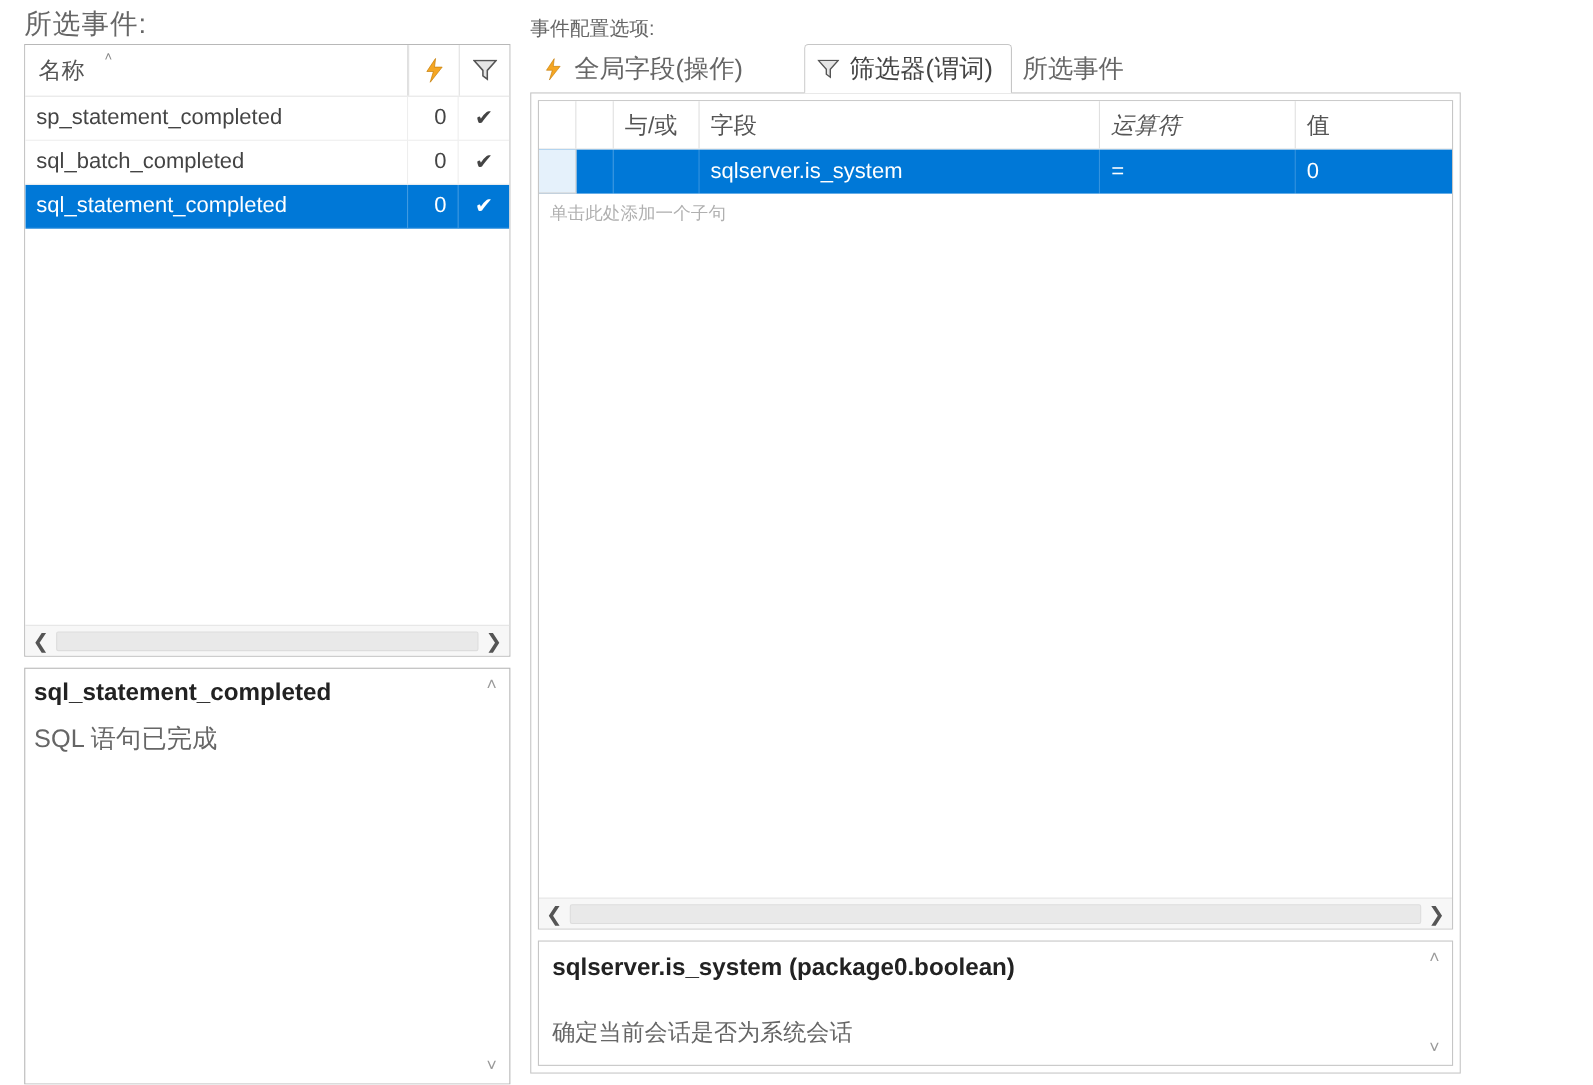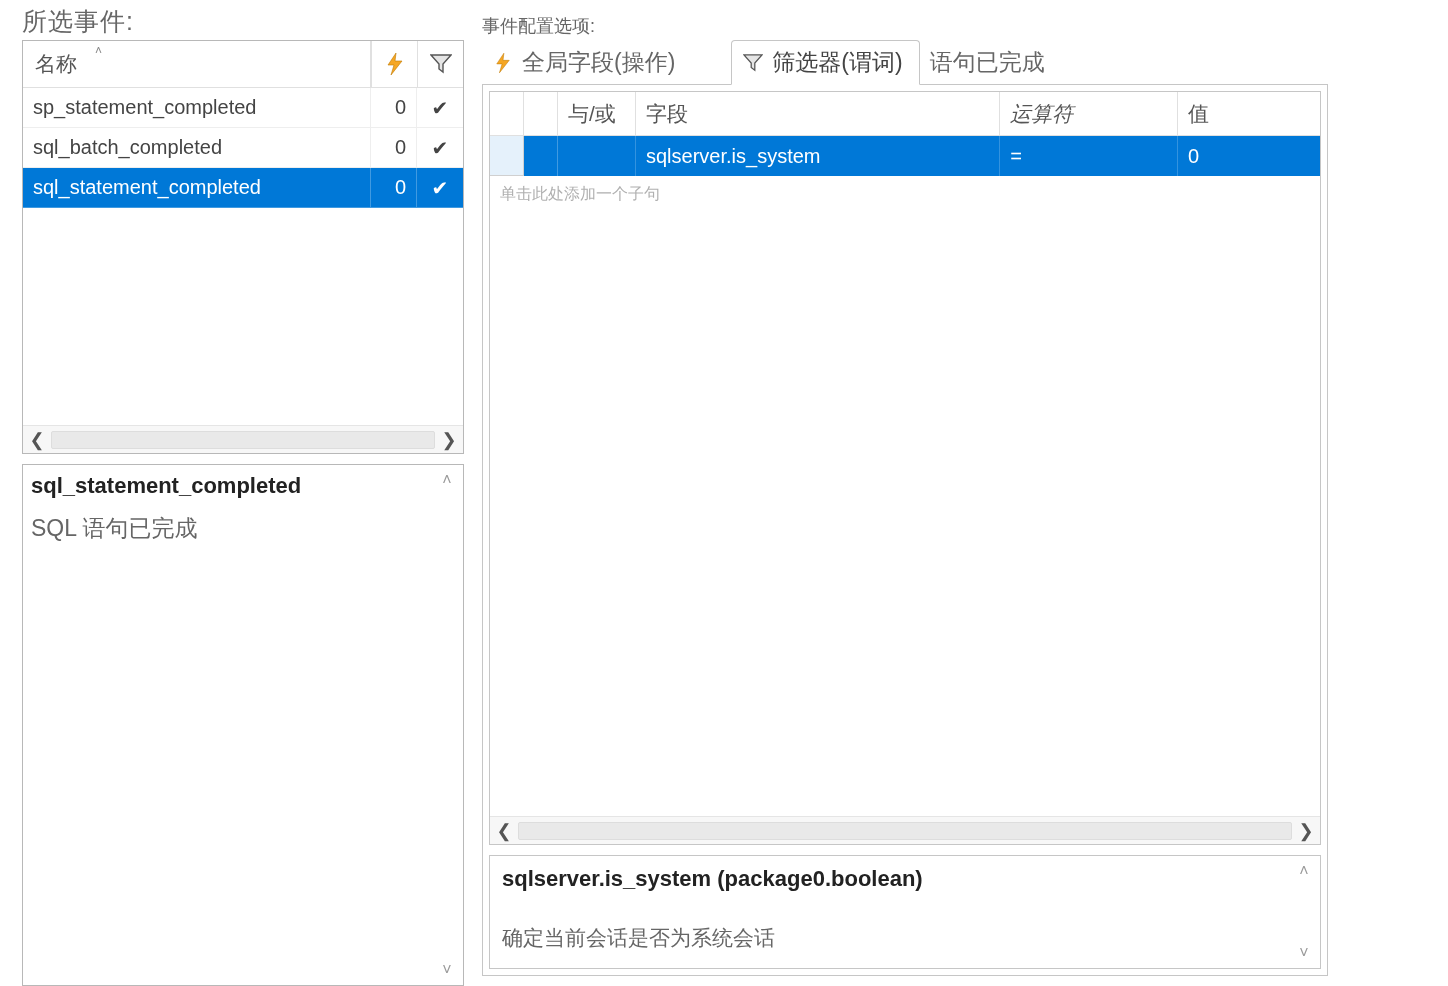--- a/index.html
+++ b/index.html
@@ -35,21 +35,21 @@
     font-size: 25px;
     color: #666;
     letter-spacing: 1px;
   }
 
   .event-list {
     border: 1px solid #b8b8b8;
     background: #ffffff;
     display: flex;
     flex-direction: column;
-    height: 414px;
+    height: 557px;
     position: relative;
   }
   .event-header-row {
     display: flex;
     background: #fff;
     border-bottom: 1px solid #e0e0e0;
     height: 47px;
     align-items: stretch;
   }
   .event-header-row .col-name {
@@ -410,21 +410,21 @@
       </div>
       <div class="tab active">
         <span class="tab-icon">
           <svg width="20" height="18" viewBox="0 0 22 20">
               <polygon points="1,1 21,1 13,10 13,18 9,15 9,10" fill="#e5e5e5" stroke="#555" stroke-width="1.4"></polygon>
             </svg>
         </span>
         <span>筛选器(谓词)</span>
       </div>
       <div class="tab">
-        <span>语句已完成</span>
+        <span>所选事件</span>
       </div>
     </div>
 
     <div class="right-body">
       <div class="filter-grid">
         <div class="filter-head">
           <div class="h-cell w-row-handle"></div>
           <div class="h-cell w-row-handle"></div>
           <div class="h-cell w-andor">与/或</div>
           <div class="h-cell w-field">字段</div>

